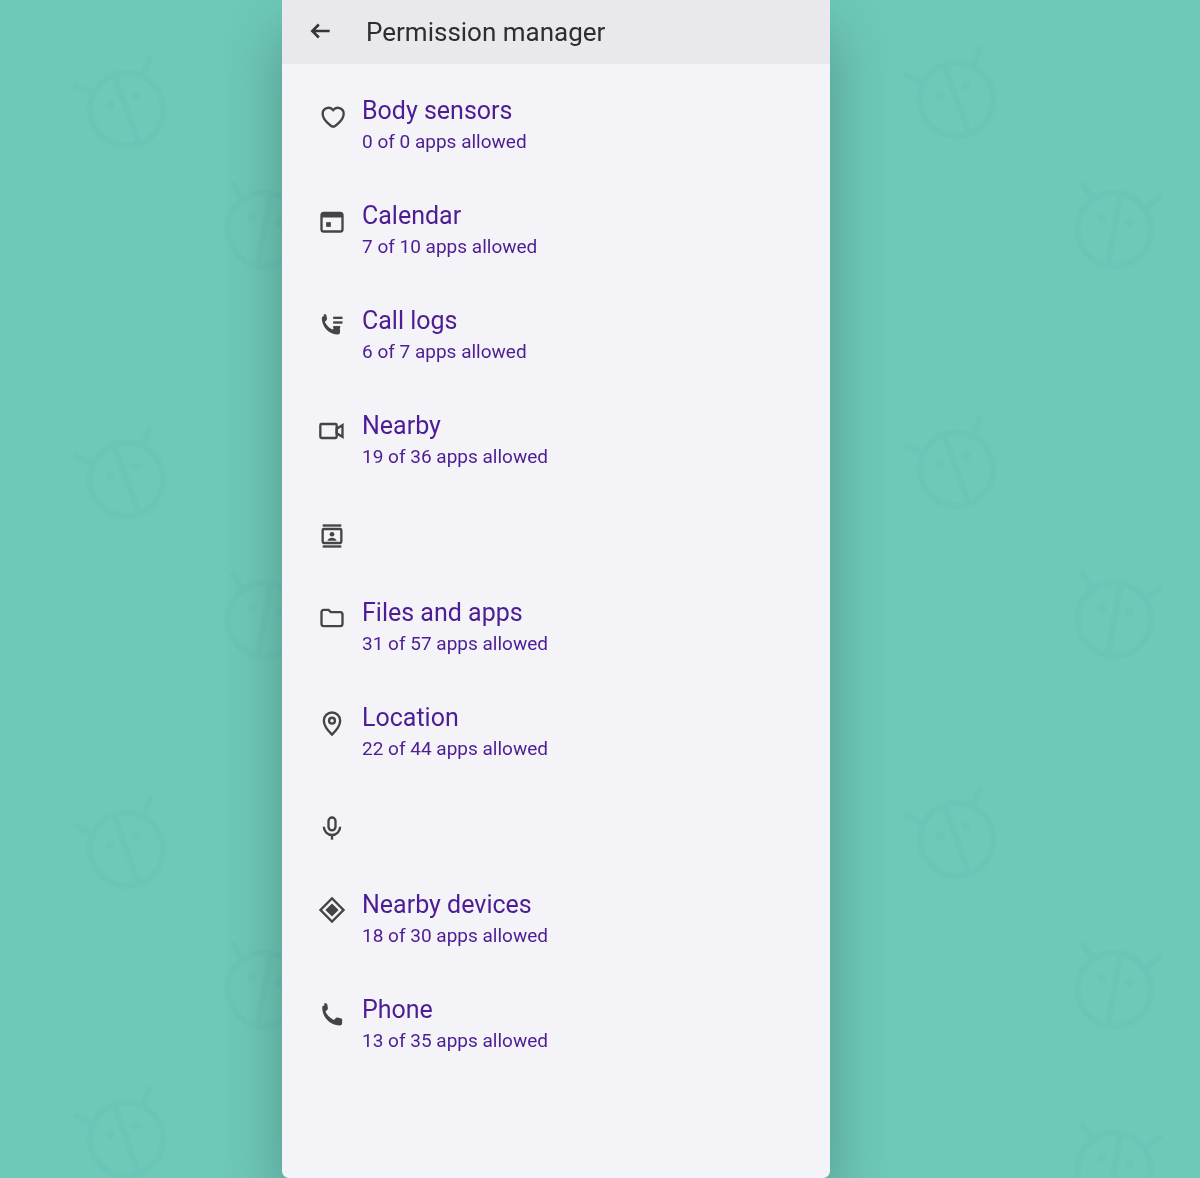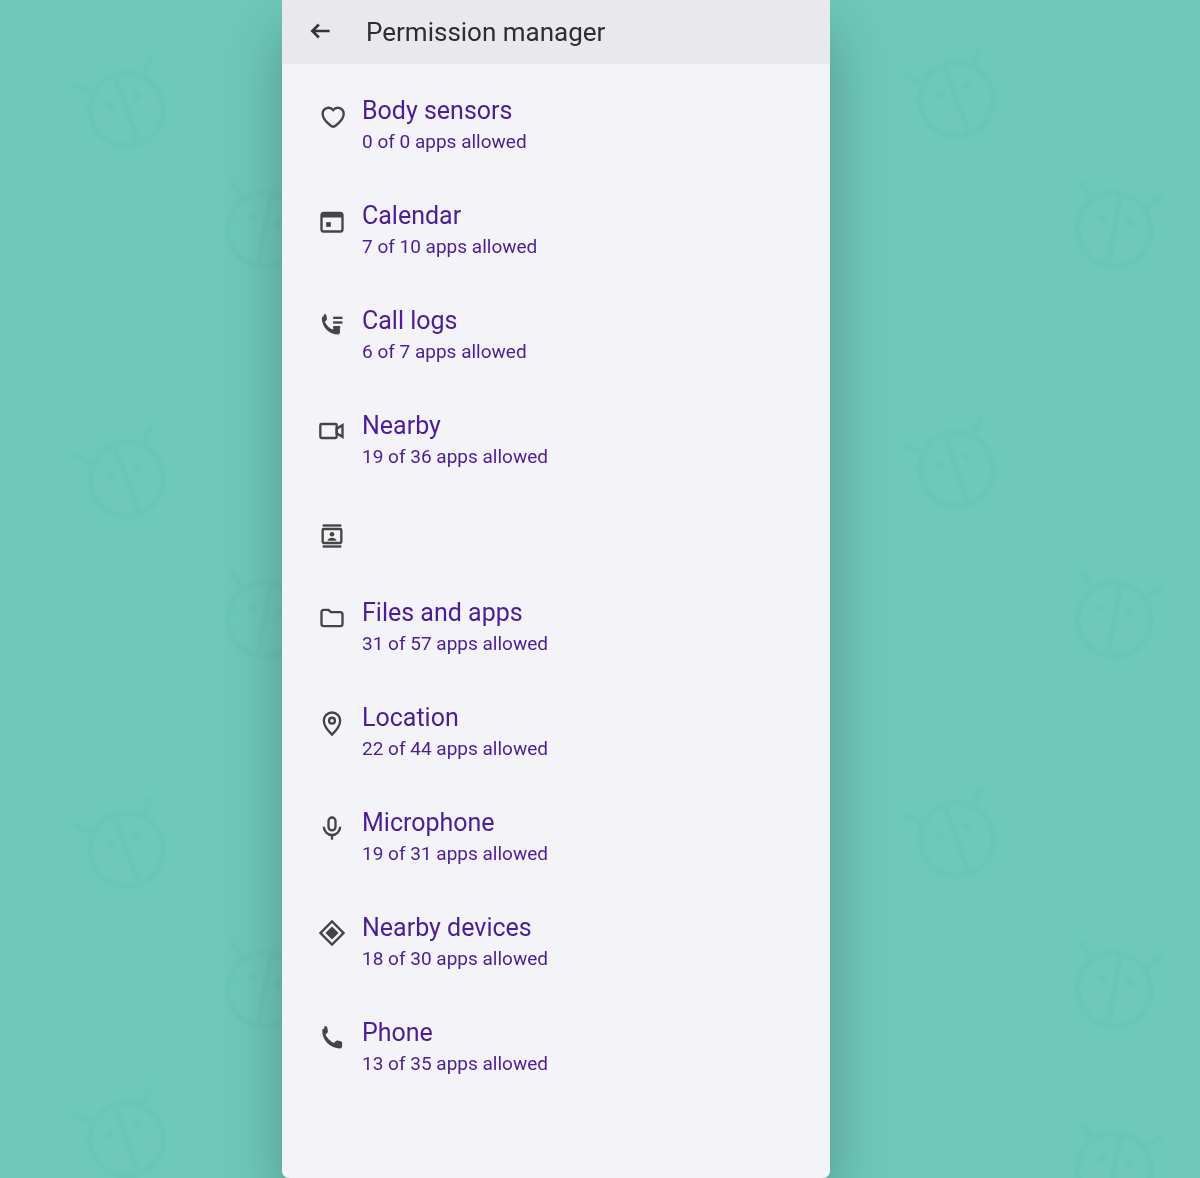--- a/index.html
+++ b/index.html
@@ -272,24 +272,20 @@
         </div>
       </div>
       <div class="item">
         <span class="icon">
           <svg viewBox="0 0 24 24" fill="none" stroke="#444" stroke-width="2">
             <rect x="9" y="3" width="6" height="11" rx="3"></rect>
             <path d="M5 11a7 7 0 0 0 14 0"></path>
             <line x1="12" y1="18" x2="12" y2="22"></line>
           </svg>
         </span>
-        <div class="txt">
-          <div class="lbl">Microphone</div>
-          <div class="sub">19 of 31 apps allowed</div>
-        </div>
       </div>
       <div class="item">
         <span class="icon">
           <svg viewBox="0 0 24 24" fill="none" stroke="#444" stroke-width="2">
             <rect x="5" y="5" width="14" height="14" transform="rotate(45 12 12)"></rect>
             <rect x="9" y="9" width="6" height="6" transform="rotate(45 12 12)" fill="#444"></rect>
           </svg>
         </span>
         <div class="txt">
           <div class="lbl">Nearby devices</div>

